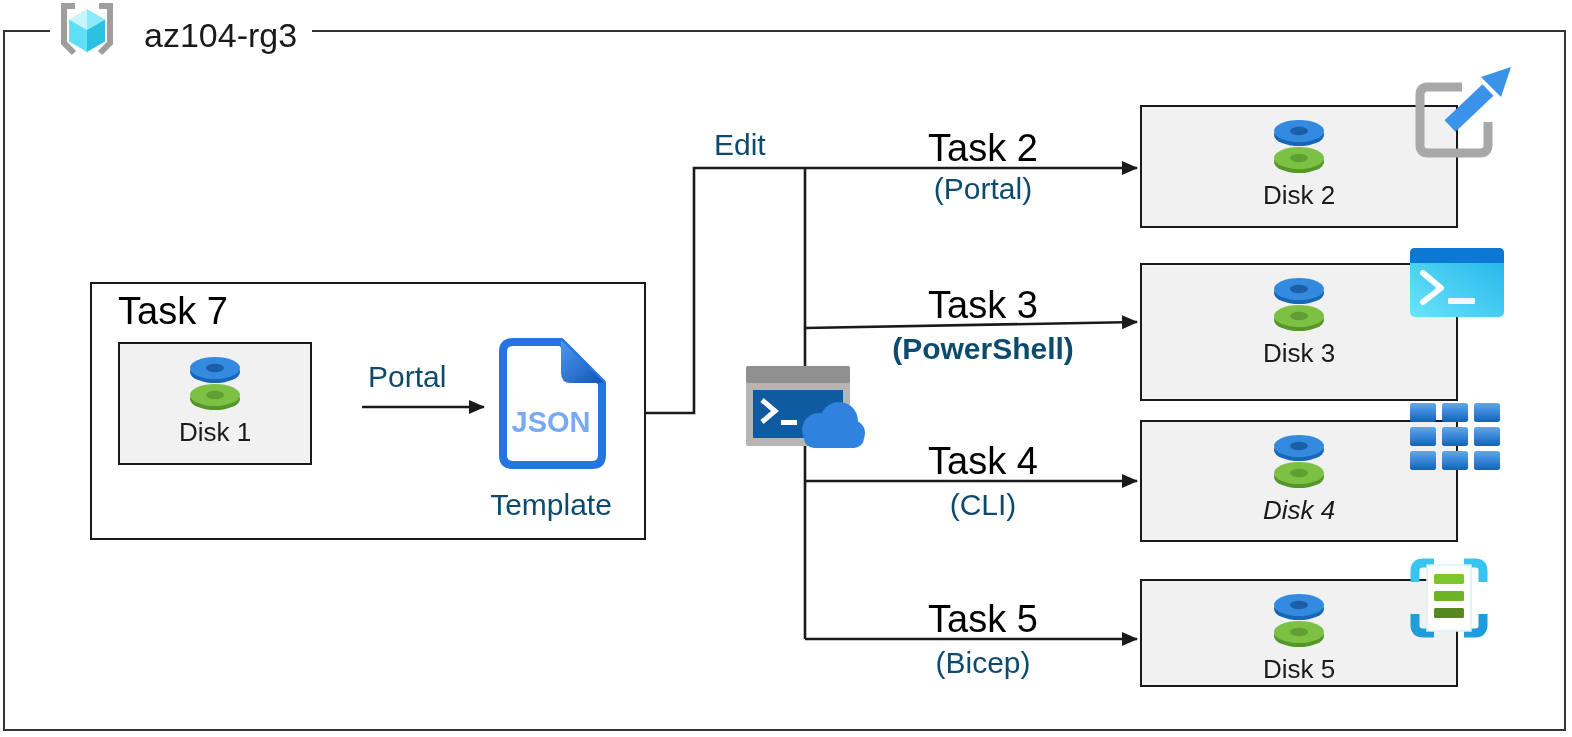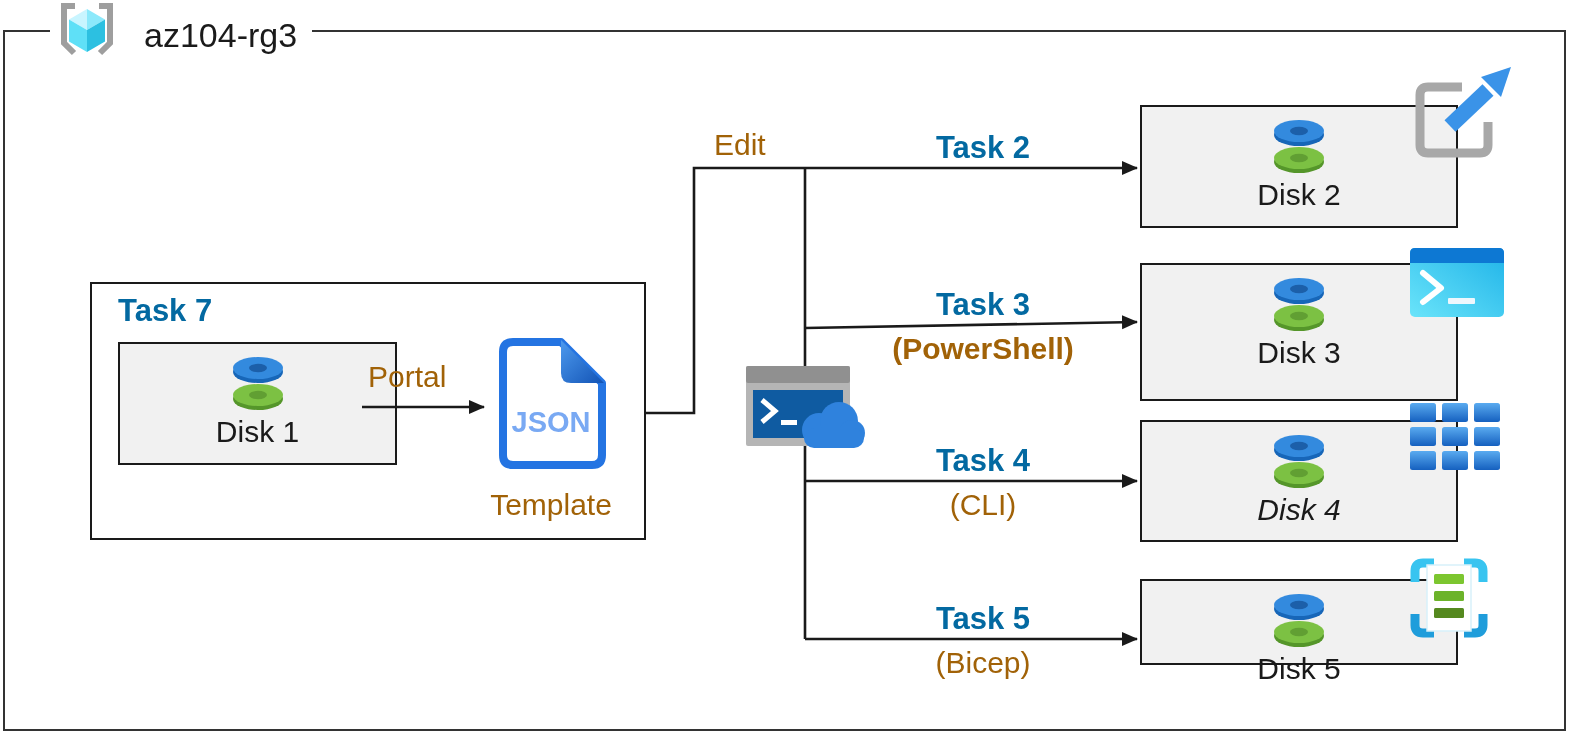--- a/index.html
+++ b/index.html
@@ -5,23 +5,23 @@
   html,body{margin:0;padding:0;background:#fff;}
   .stage{position:relative;width:1572px;height:737px;background:#fff;overflow:hidden;
          font-family:"Liberation Sans",sans-serif;color:#1a1a1a;}
   .abs{position:absolute;}
   .outer{border:2px solid #333;background:#fff;box-sizing:border-box;z-index:1;}
   .mask{background:#fff;z-index:2;}
   .box{border:2px solid #1a1a1a;background:#fff;box-sizing:border-box;z-index:2;}
   .gbox{border:2px solid #1a1a1a;background:#f1f1f1;box-sizing:border-box;z-index:3;
         display:flex;flex-direction:column;align-items:center;padding-top:9px;}
   .gbox svg{flex:0 0 auto;}
-  .disk-label{font-size:30px;line-height:34px;margin-top:2px;color:#1a1a1a;}
-  .task-title{font-weight:bold;font-size:31px;line-height:36px;color:#0369a1;z-index:6;}
-  .plain{font-size:30px;line-height:36px;color:#a16207;z-index:6;}
+  .disk-label{font-size:26px;line-height:34px;margin-top:2px;color:#1a1a1a;}
+  .task-title{font-weight:normal;font-size:38px;line-height:36px;color:#000000;z-index:6;}
+  .plain{font-size:30px;line-height:36px;color:#0c4a6e;z-index:6;}
   .center{width:330px;text-align:center;}
   .rg-label{font-size:34px;line-height:40px;color:#1a1a1a;z-index:6;text-align:center;}
   .lines{z-index:5;pointer-events:none;}
   .icon{z-index:10;}
 </style>
 </head>
 <body>
 
 <div class="stage">
 
@@ -36,21 +36,21 @@
     <polygon points="33,7 51,17.5 33,28" fill="#8ce9fb"></polygon>
     <polygon points="33,7 15,17.5 33,28" fill="#c9f5ff"></polygon>
     <polygon points="15,17.5 33,28 33,50 15,39.5" fill="#5fe0f7"></polygon>
     <polygon points="51,17.5 33,28 33,50 51,39.5" fill="#2cc0e1"></polygon>
   </svg>
   <div class="abs rg-label" style="left:144px;top:15px;">az104-rg3</div>
 
   <div class="abs box" style="left:90px;top:282px;width:556px;height:258px;"></div>
   <div class="abs task-title" style="left:118px;top:293px;">Task 7</div>
 
-  <div class="abs gbox" style="left:118px;top:342px;width:279px;height:123px;">
+  <div class="abs gbox" style="left:118px;top:342px;width:194px;height:123px;">
     <svg width="54" height="60" viewBox="0 0 54 60">
       <ellipse cx="27" cy="19" rx="25" ry="11" fill="#1766b8"></ellipse>
       <ellipse cx="27" cy="15" rx="25" ry="11" fill="#338ade"></ellipse>
       <ellipse cx="27" cy="15" rx="9" ry="4.2" fill="#1c5fa9"></ellipse>
       <ellipse cx="27" cy="46" rx="25" ry="11" fill="#55962a"></ellipse>
       <ellipse cx="27" cy="42" rx="25" ry="11" fill="#7cc143"></ellipse>
       <ellipse cx="27" cy="42" rx="9" ry="4.2" fill="#619f33"></ellipse>
     </svg>
     <span class="disk-label">Disk 1</span>
   </div>
@@ -96,20 +96,21 @@
     <rect x="35" y="54" width="16" height="5" fill="#fff"></rect>
     <g fill="#2f82dd">
       <circle cx="73" cy="64" r="17"></circle>
       <circle cx="93" cy="55" r="19"></circle>
       <circle cx="106" cy="67" r="13"></circle>
       <rect x="58" y="62" width="60" height="20" rx="10"></rect>
     </g>
   </svg>
 
   <div class="abs task-title center" style="left:818px;top:130px;">Task 2</div>
+  <div class="abs plain center" style="left:818px;top:171px;">(Portal)</div>
 
   <div class="abs task-title center" style="left:818px;top:287px;">Task 3</div>
   <div class="abs plain center" style="left:818px;top:331px;font-weight:bold;">(PowerShell)</div>
 
   <div class="abs task-title center" style="left:818px;top:443px;">Task 4</div>
   <div class="abs plain center" style="left:818px;top:487px;">(CLI)</div>
 
   <div class="abs task-title center" style="left:818px;top:601px;">Task 5</div>
   <div class="abs plain center" style="left:818px;top:645px;">(Bicep)</div>
 
@@ -142,21 +143,21 @@
       <ellipse cx="27" cy="19" rx="25" ry="11" fill="#1766b8"></ellipse>
       <ellipse cx="27" cy="15" rx="25" ry="11" fill="#338ade"></ellipse>
       <ellipse cx="27" cy="15" rx="9" ry="4.2" fill="#1c5fa9"></ellipse>
       <ellipse cx="27" cy="46" rx="25" ry="11" fill="#55962a"></ellipse>
       <ellipse cx="27" cy="42" rx="25" ry="11" fill="#7cc143"></ellipse>
       <ellipse cx="27" cy="42" rx="9" ry="4.2" fill="#619f33"></ellipse>
     </svg>
     <span class="disk-label">Disk 4</span>
   </div>
 
-  <div class="abs gbox" style="left:1140px;top:579px;width:318px;height:86px;">
+  <div class="abs gbox" style="left:1140px;top:579px;width:318px;height:108px;">
     <svg width="54" height="60" viewBox="0 0 54 60">
       <ellipse cx="27" cy="19" rx="25" ry="11" fill="#1766b8"></ellipse>
       <ellipse cx="27" cy="15" rx="25" ry="11" fill="#338ade"></ellipse>
       <ellipse cx="27" cy="15" rx="9" ry="4.2" fill="#1c5fa9"></ellipse>
       <ellipse cx="27" cy="46" rx="25" ry="11" fill="#55962a"></ellipse>
       <ellipse cx="27" cy="42" rx="25" ry="11" fill="#7cc143"></ellipse>
       <ellipse cx="27" cy="42" rx="9" ry="4.2" fill="#619f33"></ellipse>
     </svg>
     <span class="disk-label">Disk 5</span>
   </div>

